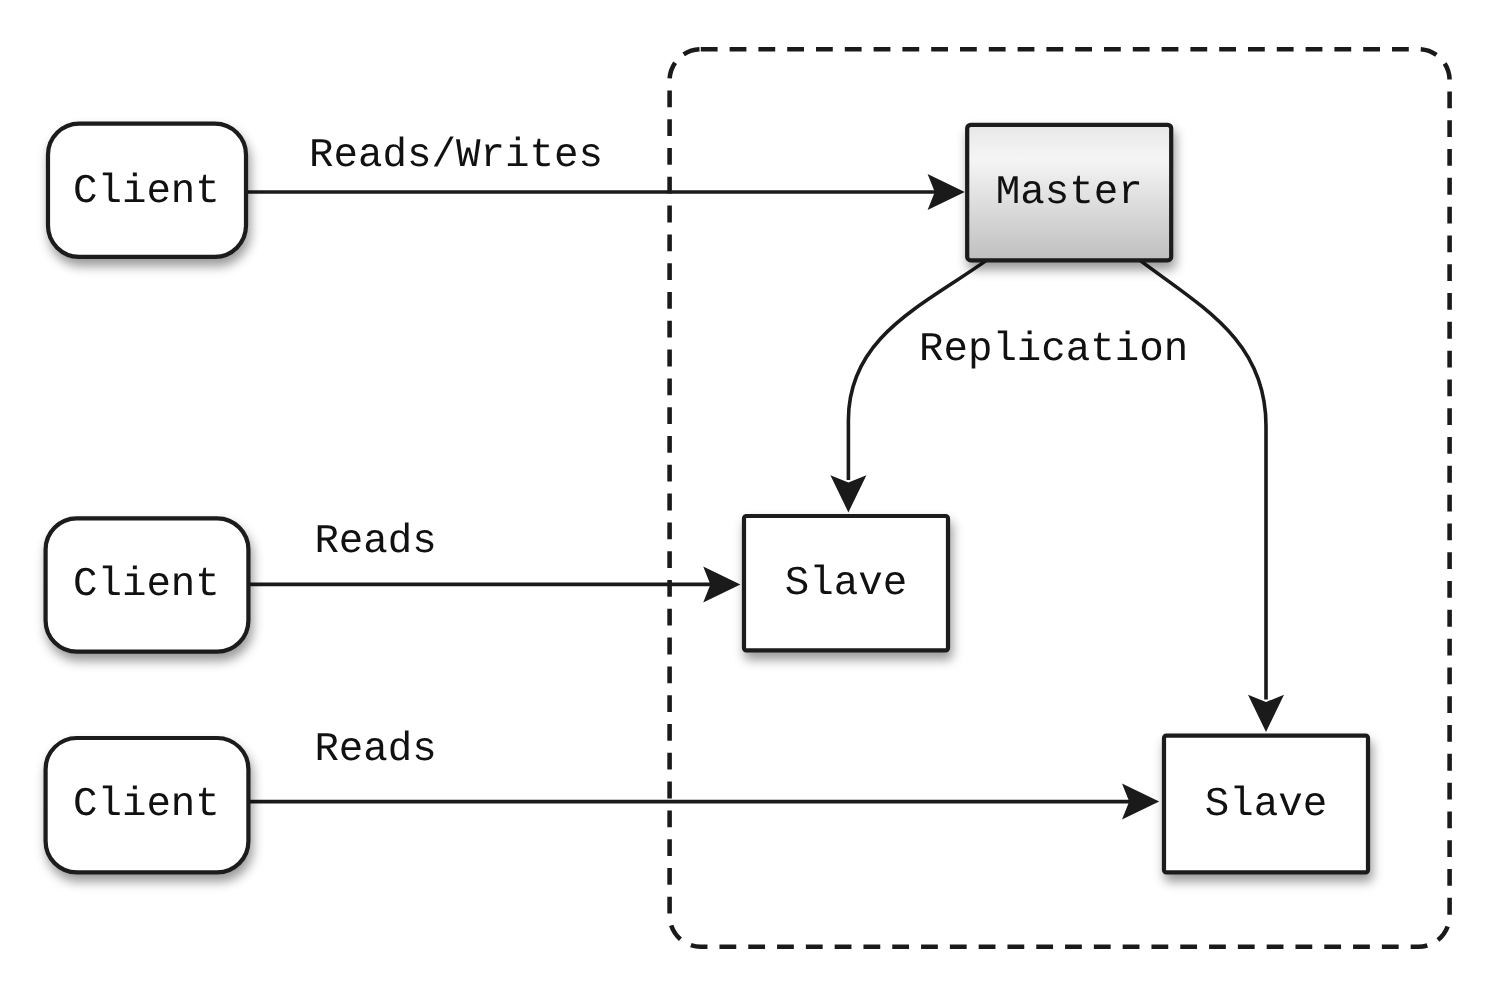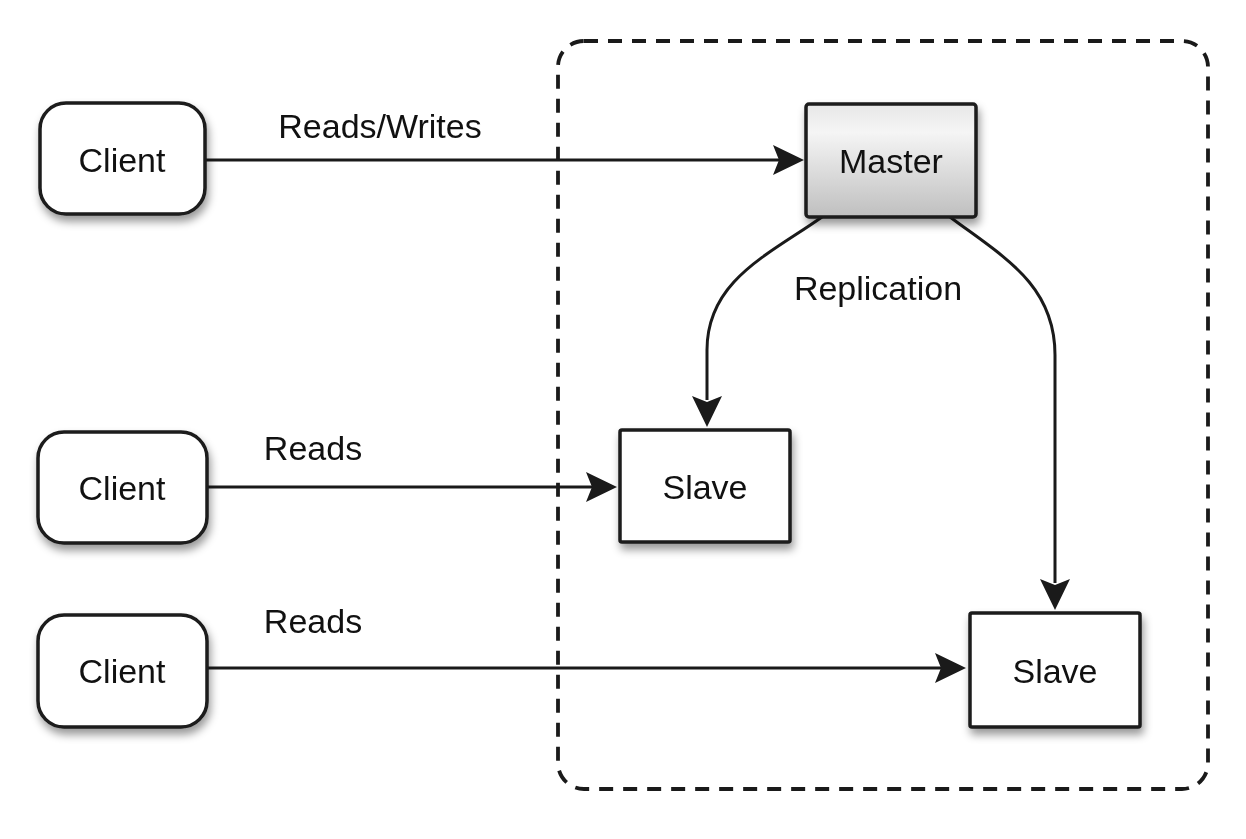--- a/index.html
+++ b/index.html
@@ -5,21 +5,21 @@
   html, body {
     margin: 0;
     padding: 0;
     background: #ffffff;
   }
   .stage {
     position: relative;
     width: 1246px;
     height: 839px;
     background: #ffffff;
-    font-family: Liberation Sans, sans-serif;
+    font-family: Liberation Mono, monospace;
   }
   svg { display: block; }
   .node-rect {
     fill: #ffffff;
     stroke: #1a1a1a;
     stroke-width: 3.5;
   }
   .master-rect {
     stroke: #1a1a1a;
     stroke-width: 3.5;

